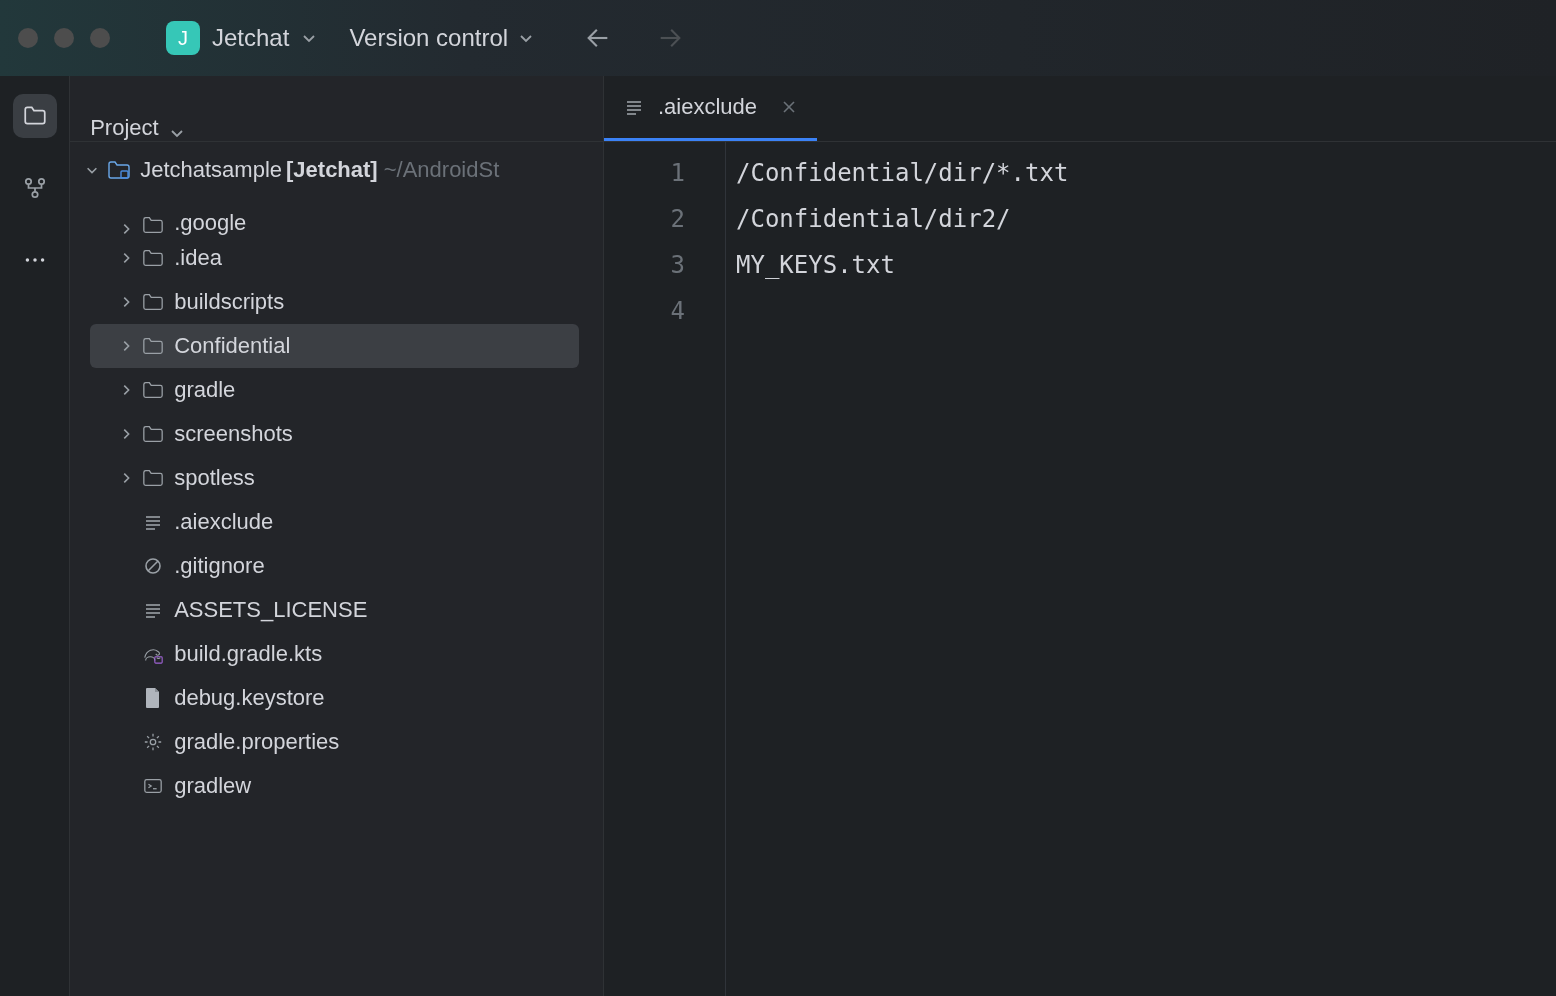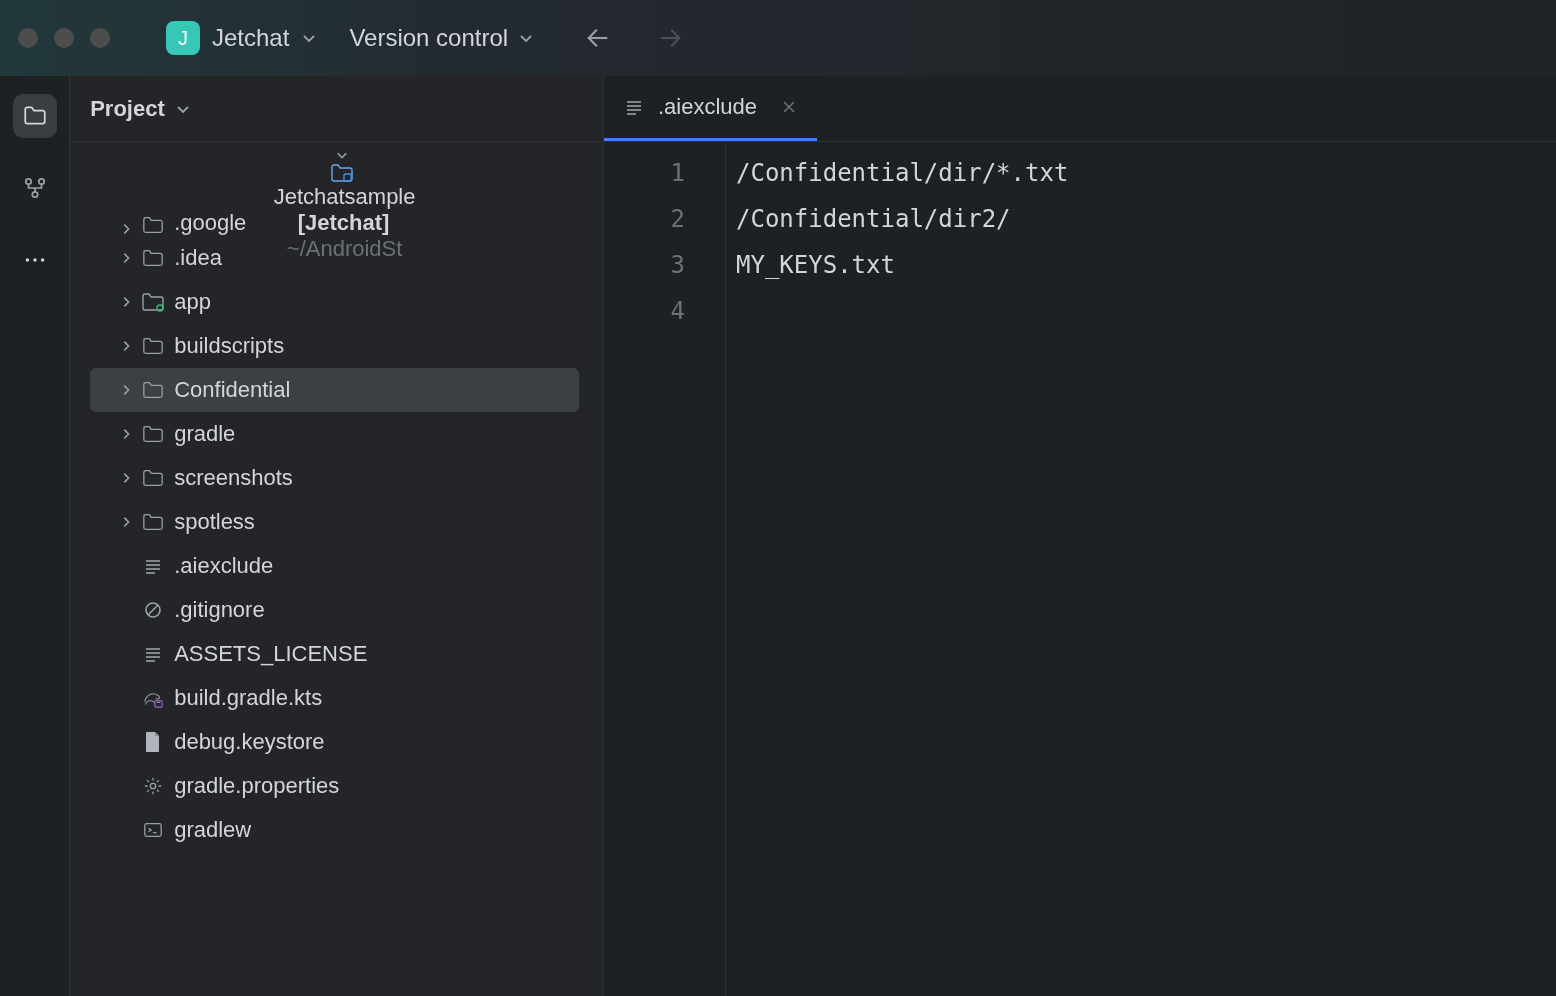--- a/index.html
+++ b/index.html
@@ -87,23 +87,23 @@
   
   .project-panel {
     width: 548px;
     background: var(--bg-sidebar);
     border-right: 1px solid var(--border);
     display:flex; flex-direction:column;
     overflow: hidden;
   }
   .pp-header {
     height: 66px;
-    display:flex; align-items:center;
+    display:flex; align-items:flex-end;
     padding-left: 20px;
-    font-size: 22px; font-weight:700;
+    font-size: 22px; font-weight:400;
     gap: 10px;
     border-bottom: 1px solid var(--border);
   }
   .tree { padding-top: 6px; overflow:hidden;}
   .tree-row {
     height: 44px;
     display:flex; align-items:center;
     font-size: 22px;
     cursor:pointer;
     white-space: nowrap;
@@ -226,21 +226,21 @@
     <div class="pp-header">
       <span>Project</span>
       <svg class="chev-down" viewBox="0 0 16 16">
           <polyline points="3 6 8 11 13 6"></polyline>
         </svg>
     </div>
 
     <div class="tree">
 
       <div class="tree-row">
-        <div class="pad-row" style="padding-left:10px;flex-direction:column;">
+        <div class="pad-row" style="padding-left:10px;">
           <div class="chev-cell">
               <svg class="chev-down-tree" viewBox="0 0 16 16">
                 <polyline points="3 6 8 11 13 6"></polyline>
               </svg>
             </div>
           <div class="icon-cell">
             <svg class="root-folder-icon" viewBox="0 0 24 22">
                 <path d="M2 5a2 2 0 0 1 2-2h4l2 3h10a2 2 0 0 1 2 2v9a2 2 0 0 1-2 2H4a2 2 0 0 1-2-2z"></path>
                 <rect x="14" y="12" width="7" height="7" rx="1" stroke="#4a8be0"></rect>
               </svg>
@@ -273,36 +273,20 @@
                 <svg class="chev-right" viewBox="0 0 16 16">
                   <polyline points="6 3 11 8 6 13"></polyline>
                 </svg>
               </div>
               <div class="icon-cell">
                 <svg class="folder-svg" viewBox="0 0 24 22">
                   <path d="M2 5a2 2 0 0 1 2-2h4l2 3h10a2 2 0 0 1 2 2v9a2 2 0 0 1-2 2H4a2 2 0 0 1-2-2z"></path>
                 </svg>
               </div>
               <span class="label">.idea</span>
-            </div>
-          </div>
-          <div class="tree-row">
-            <div class="pad-row" style="padding-left: 44px;">
-              <div class="chev-cell">
-                <svg class="chev-right" viewBox="0 0 16 16">
-                  <polyline points="6 3 11 8 6 13"></polyline>
-                </svg>
-              </div>
-              <div class="icon-cell">
-                <svg class="app-folder-icon" viewBox="0 0 24 22">
-                  <path d="M2 5a2 2 0 0 1 2-2h4l2 3h10a2 2 0 0 1 2 2v9a2 2 0 0 1-2 2H4a2 2 0 0 1-2-2z"></path>
-                  <circle cx="19" cy="17" r="3" stroke="#39b97a"></circle>
-                </svg>
-              </div>
-              <span class="label">app</span>
             </div>
           </div>
           <div class="tree-row">
             <div class="pad-row" style="padding-left: 44px;">
               <div class="chev-cell">
                 <svg class="chev-right" viewBox="0 0 16 16">
                   <polyline points="6 3 11 8 6 13"></polyline>
                 </svg>
               </div>
               <div class="icon-cell">

